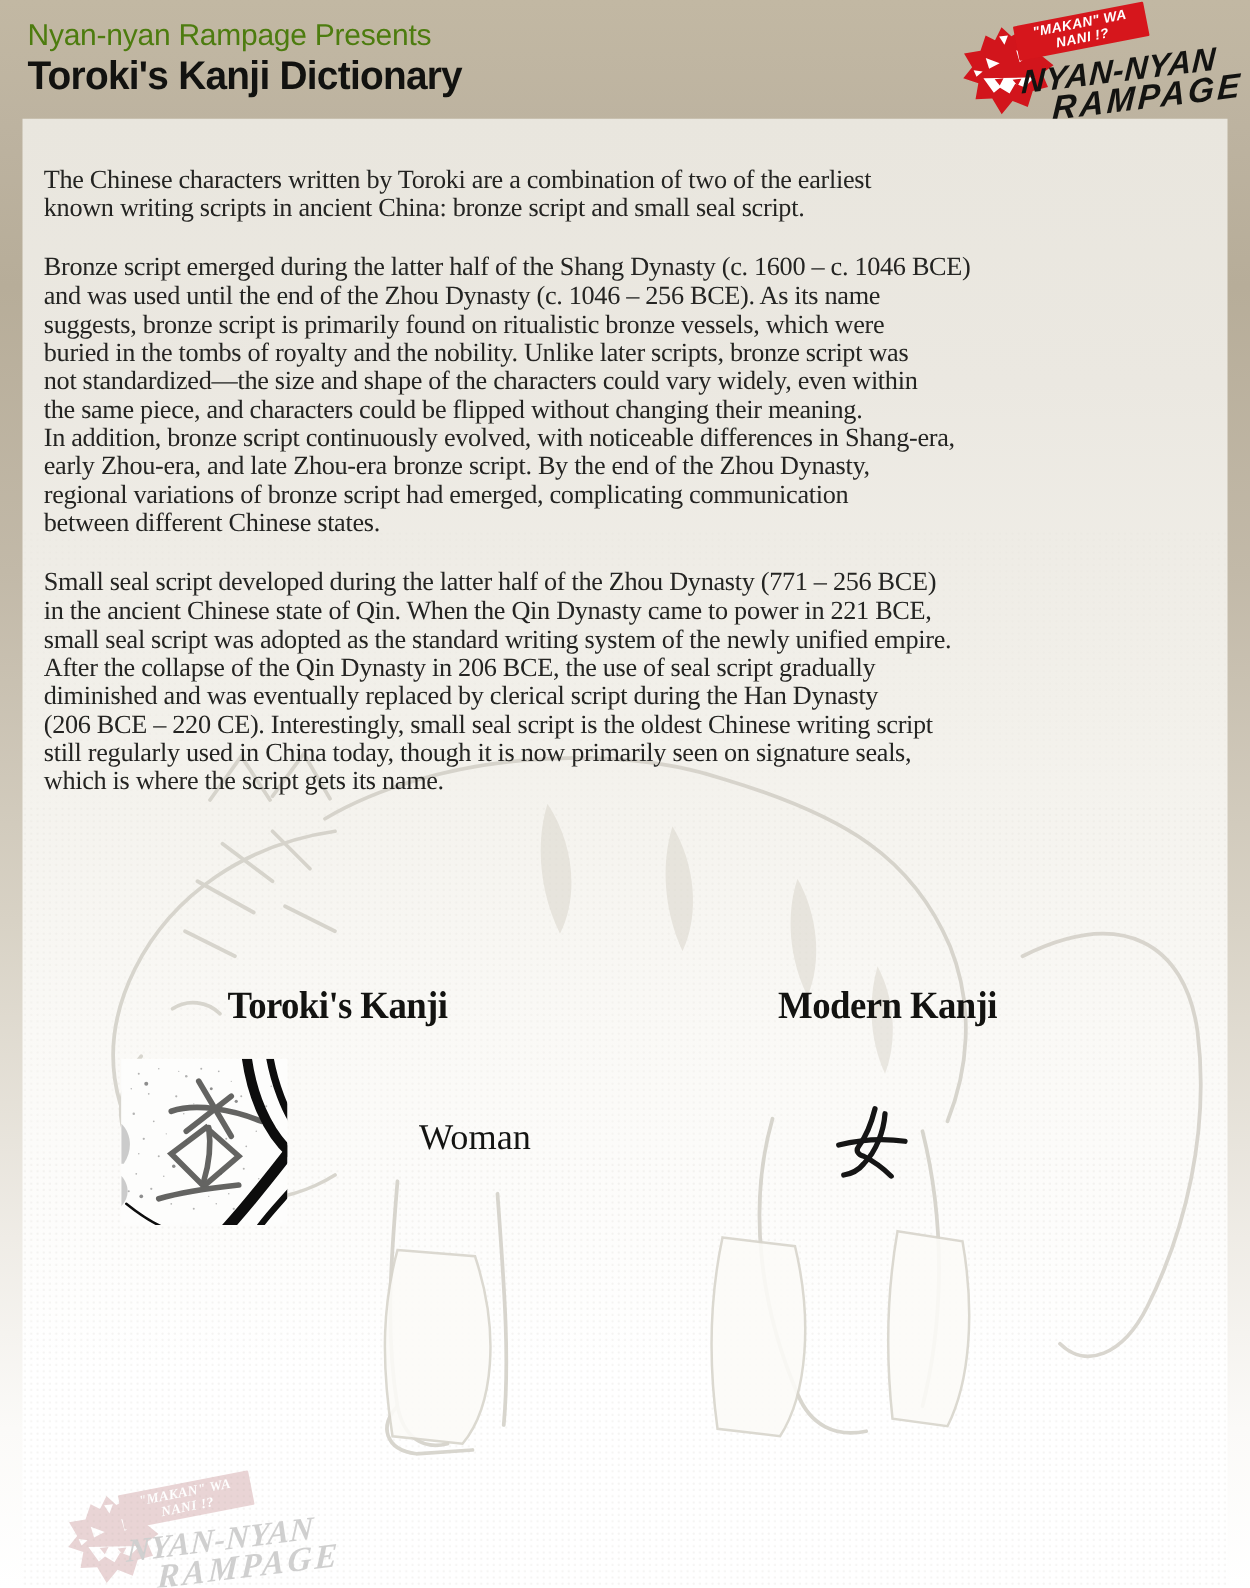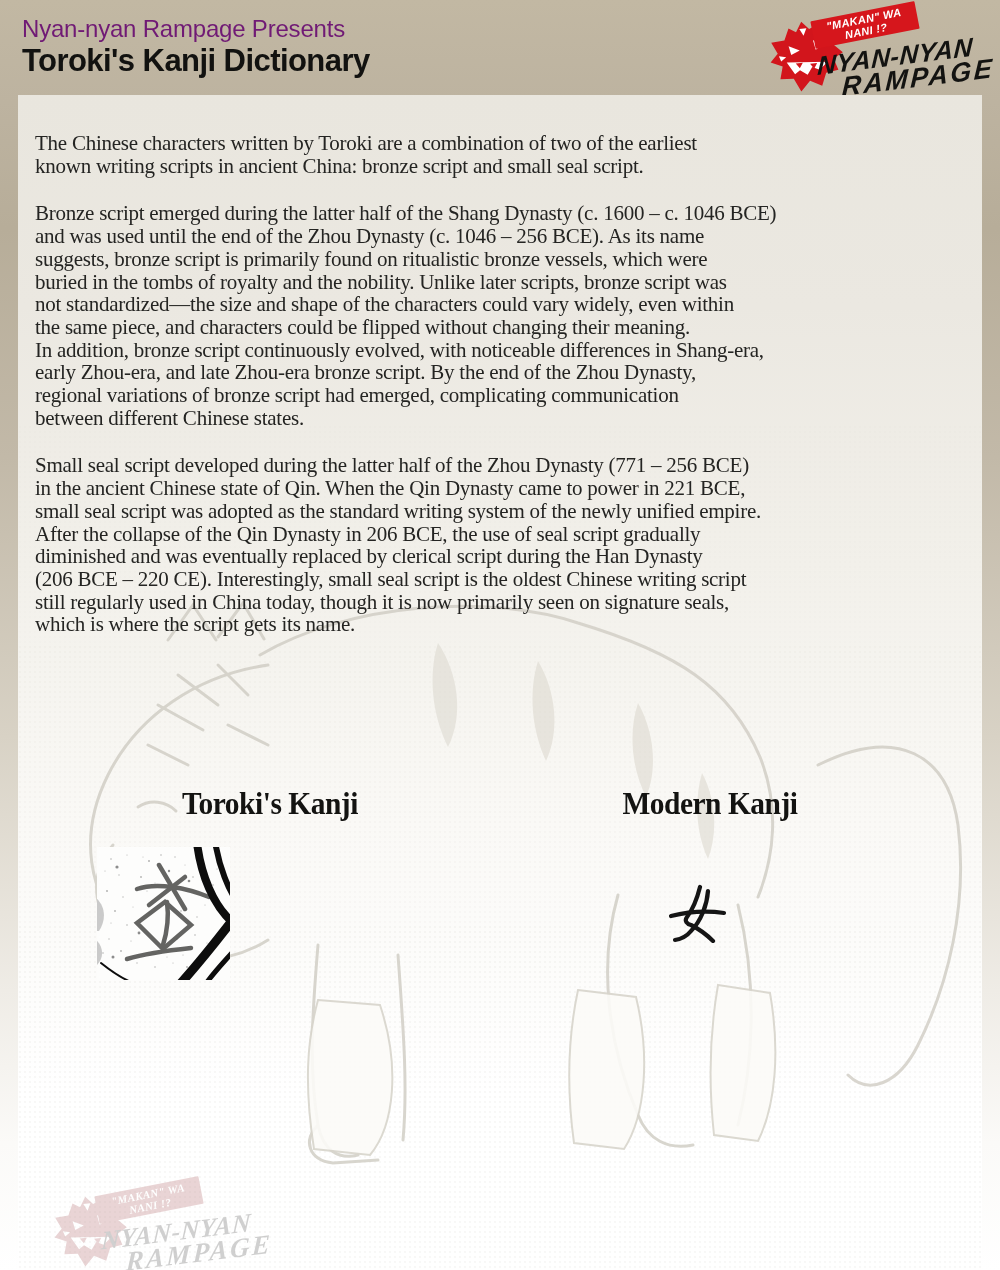--- a/index.html
+++ b/index.html
@@ -3,21 +3,21 @@
 <meta charset="utf-8">
 <style>
   html,body{margin:0;padding:0;}
   body{
     width:1000px;height:1270px;position:relative;overflow:hidden;
     font-family:"Liberation Sans",sans-serif;
     background:linear-gradient(180deg,#c2b8a3 0%,#bdb3a0 8%,#b7ad99 18%,#c2b9a8 36%,#d8d2c5 58%,#efece6 78%,#fbfaf8 90%,#ffffff 100%);
   }
   
   .masthead{position:absolute;left:0;top:0;width:1000px;height:95px;}
-  .presents{position:absolute;left:22px;top:16px;font-size:24px;line-height:26px;color:#701a75;letter-spacing:-0.2px;}
+  .presents{position:absolute;left:22px;top:16px;font-size:24px;line-height:26px;color:#4d7c0f;letter-spacing:-0.2px;}
   .title{position:absolute;left:22px;top:42px;margin:0;font-size:32px;line-height:36px;font-weight:800;color:#121210;
          letter-spacing:-0.6px;transform:scaleX(0.97);transform-origin:left;}
   
   .logo{position:absolute;width:220px;height:95px;}
   .logo-top{top:6px;right:30px;}
   .tiger-head{position:absolute;left:14px;top:12px;width:82px;height:80px;transform:rotate(-6deg);}
   .banner{position:absolute;left:62px;top:5px;width:98px;padding:3px 4px 2px;background:#d6161c;
           transform:rotate(-11deg);border-radius:1px;}
   .banner span{display:block;font-style:italic;font-weight:700;font-size:11px;line-height:11.5px;
           color:#ffffff;text-align:center;letter-spacing:.4px;}
@@ -211,20 +211,21 @@
       <g stroke="#0d0d0d" fill="none" stroke-linecap="round">
         <path d="M100,-4 C104,28 116,58 136,76" stroke-width="8"></path>
         <path d="M118,-6 C122,20 132,44 140,54" stroke-width="6"></path>
         <path d="M138,70 C118,96 102,116 84,136" stroke-width="9"></path>
         <path d="M140,100 C128,114 116,126 108,138" stroke-width="5"></path>
         <path d="M4,116 C14,124 22,130 34,135" stroke-width="2"></path>
       </g>
     </svg>
   </div>
 
+  <div class="meaning">Woman</div>
 
   <div class="modern-kanji" role="img" aria-label="女">
     <svg width="60" height="60" viewBox="0 0 60 60" aria-hidden="true">
       <g stroke="#151515" stroke-width="4.2" fill="none" stroke-linecap="round">
         <path d="M33,4 C30,16 26,26 20,34 C17,38 20,41 24,42 C32,46 40,52 46,58"></path>
         <path d="M41,8 C40,22 34,38 24,48 C20,53 14,56 8,57"></path>
         <path d="M4,33 C20,29 40,27.5 57,30"></path>
       </g>
     </svg>
   </div>

